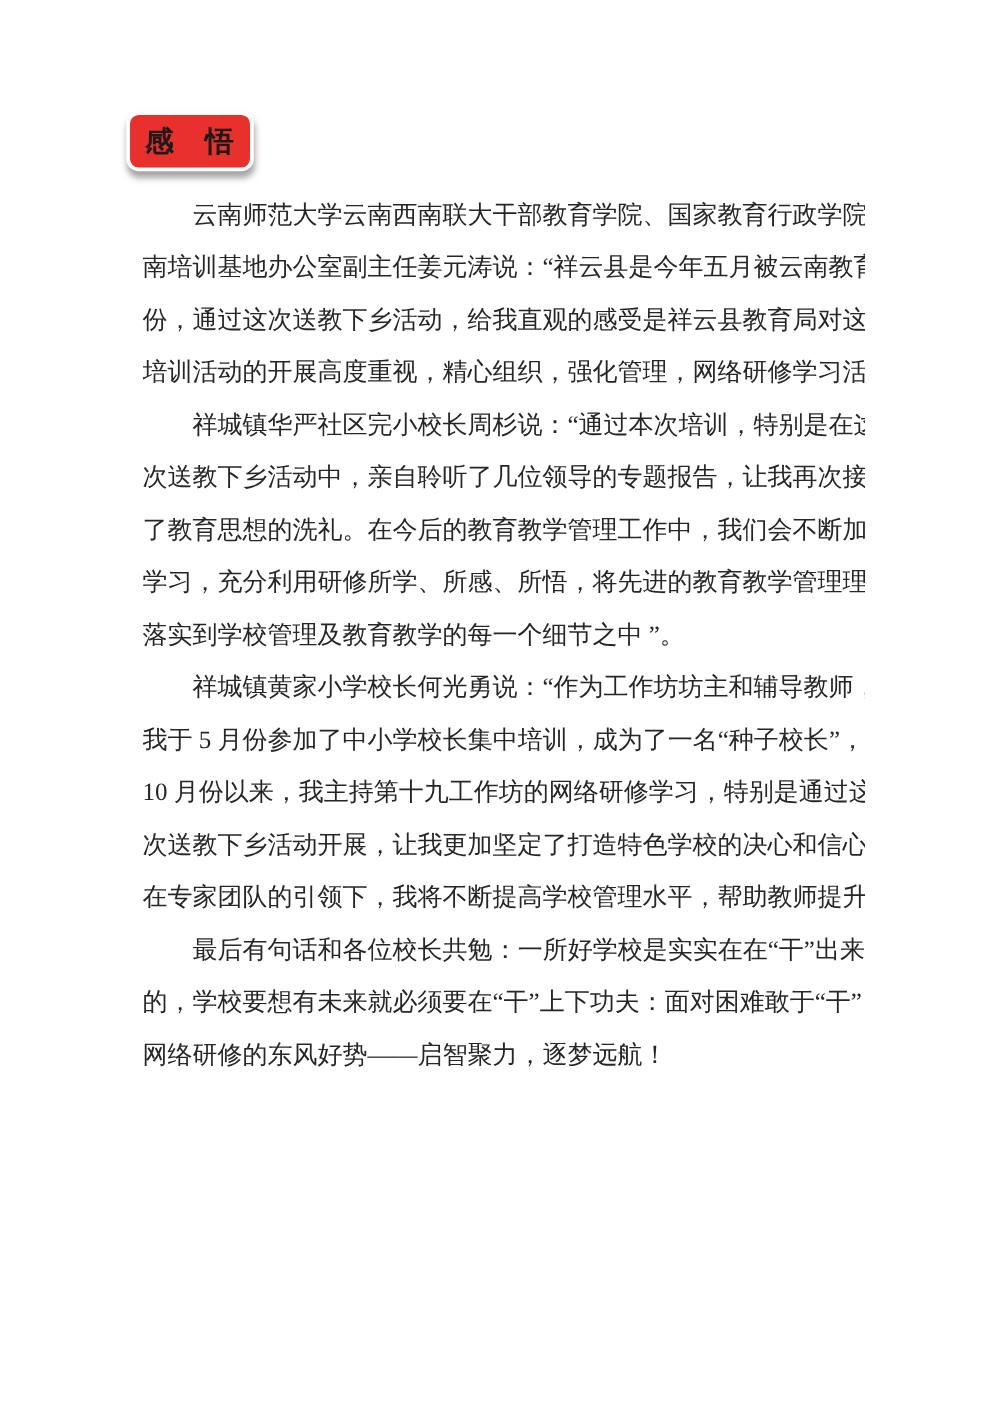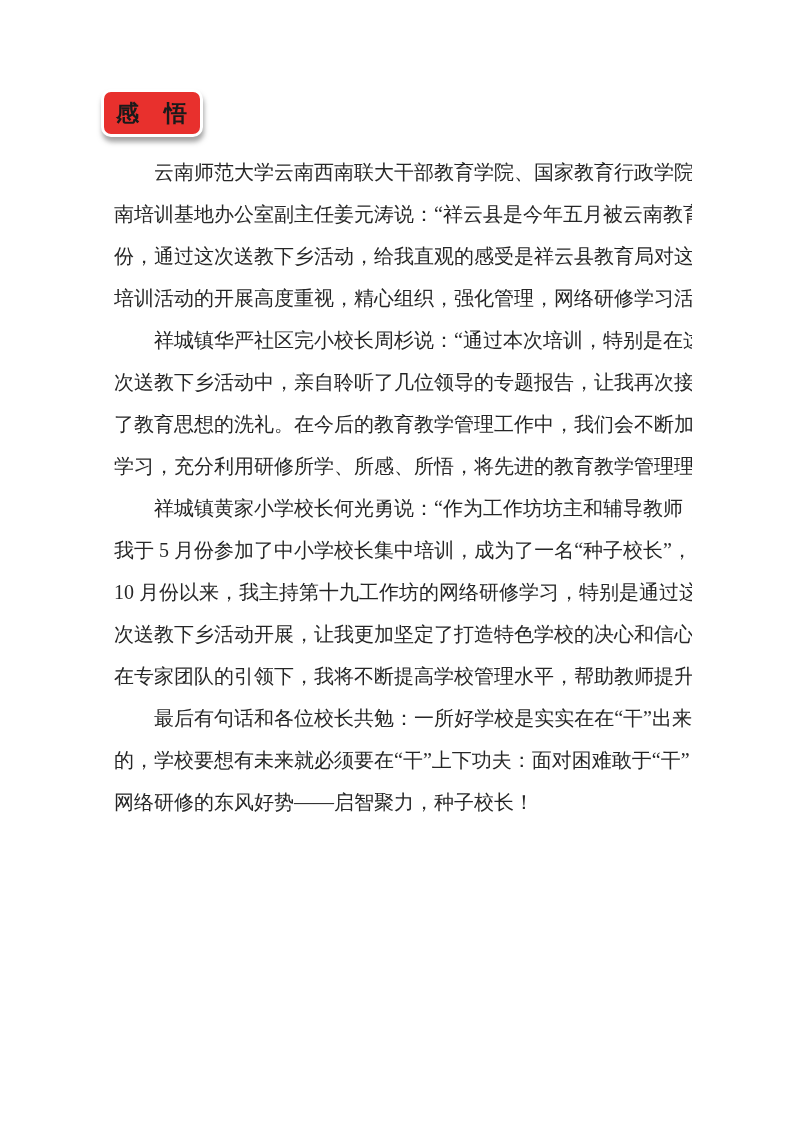--- a/index.html
+++ b/index.html
@@ -72,28 +72,29 @@
         <div class="line first">云南师范大学云南西南联大干部教育学院、国家教育行政学院云</div>
         <div class="line">南培训基地办公室副主任姜元涛说：“祥云县是今年五月被云南教育</div>
         <div class="line">份，通过这次送教下乡活动，给我直观的感受是祥云县教育局对这项</div>
         <div class="line">培训活动的开展高度重视，精心组织，强化管理，网络研修学习活动</div>
       </div>
       <div class="paragraph">
         <div class="line first">祥城镇华严社区完小校长周杉说：“通过本次培训，特别是在这</div>
         <div class="line">次送教下乡活动中，亲自聆听了几位领导的专题报告，让我再次接受</div>
         <div class="line">了教育思想的洗礼。在今后的教育教学管理工作中，我们会不断加强</div>
         <div class="line">学习，充分利用研修所学、所感、所悟，将先进的教育教学管理理念</div>
+        <div class="line last">落实到学校管理及教育教学的每一个细节之中 ”。</div>
       </div>
       <div class="paragraph">
         <div class="line first">祥城镇黄家小学校长何光勇说：“作为工作坊坊主和辅导教师，</div>
         <div class="line">我于 5 月份参加了中小学校长集中培训，成为了一名“种子校长”，</div>
         <div class="line">10 月份以来，我主持第十九工作坊的网络研修学习，特别是通过这</div>
         <div class="line">次送教下乡活动开展，让我更加坚定了打造特色学校的决心和信心。</div>
         <div class="line">在专家团队的引领下，我将不断提高学校管理水平，帮助教师提升专</div>
       </div>
       <div class="paragraph">
         <div class="line first">最后有句话和各位校长共勉：一所好学校是实实在在“干”出来</div>
         <div class="line">的，学校要想有未来就必须要在“干”上下功夫：面对困难敢于“干”；</div>
-        <div class="line last">网络研修的东风好势——启智聚力，种子校长！</div>
+        <div class="line last">网络研修的东风好势——启智聚力，逐梦远航！</div>
       </div>
     </div>
 
 </div>
 
 </body></html>

